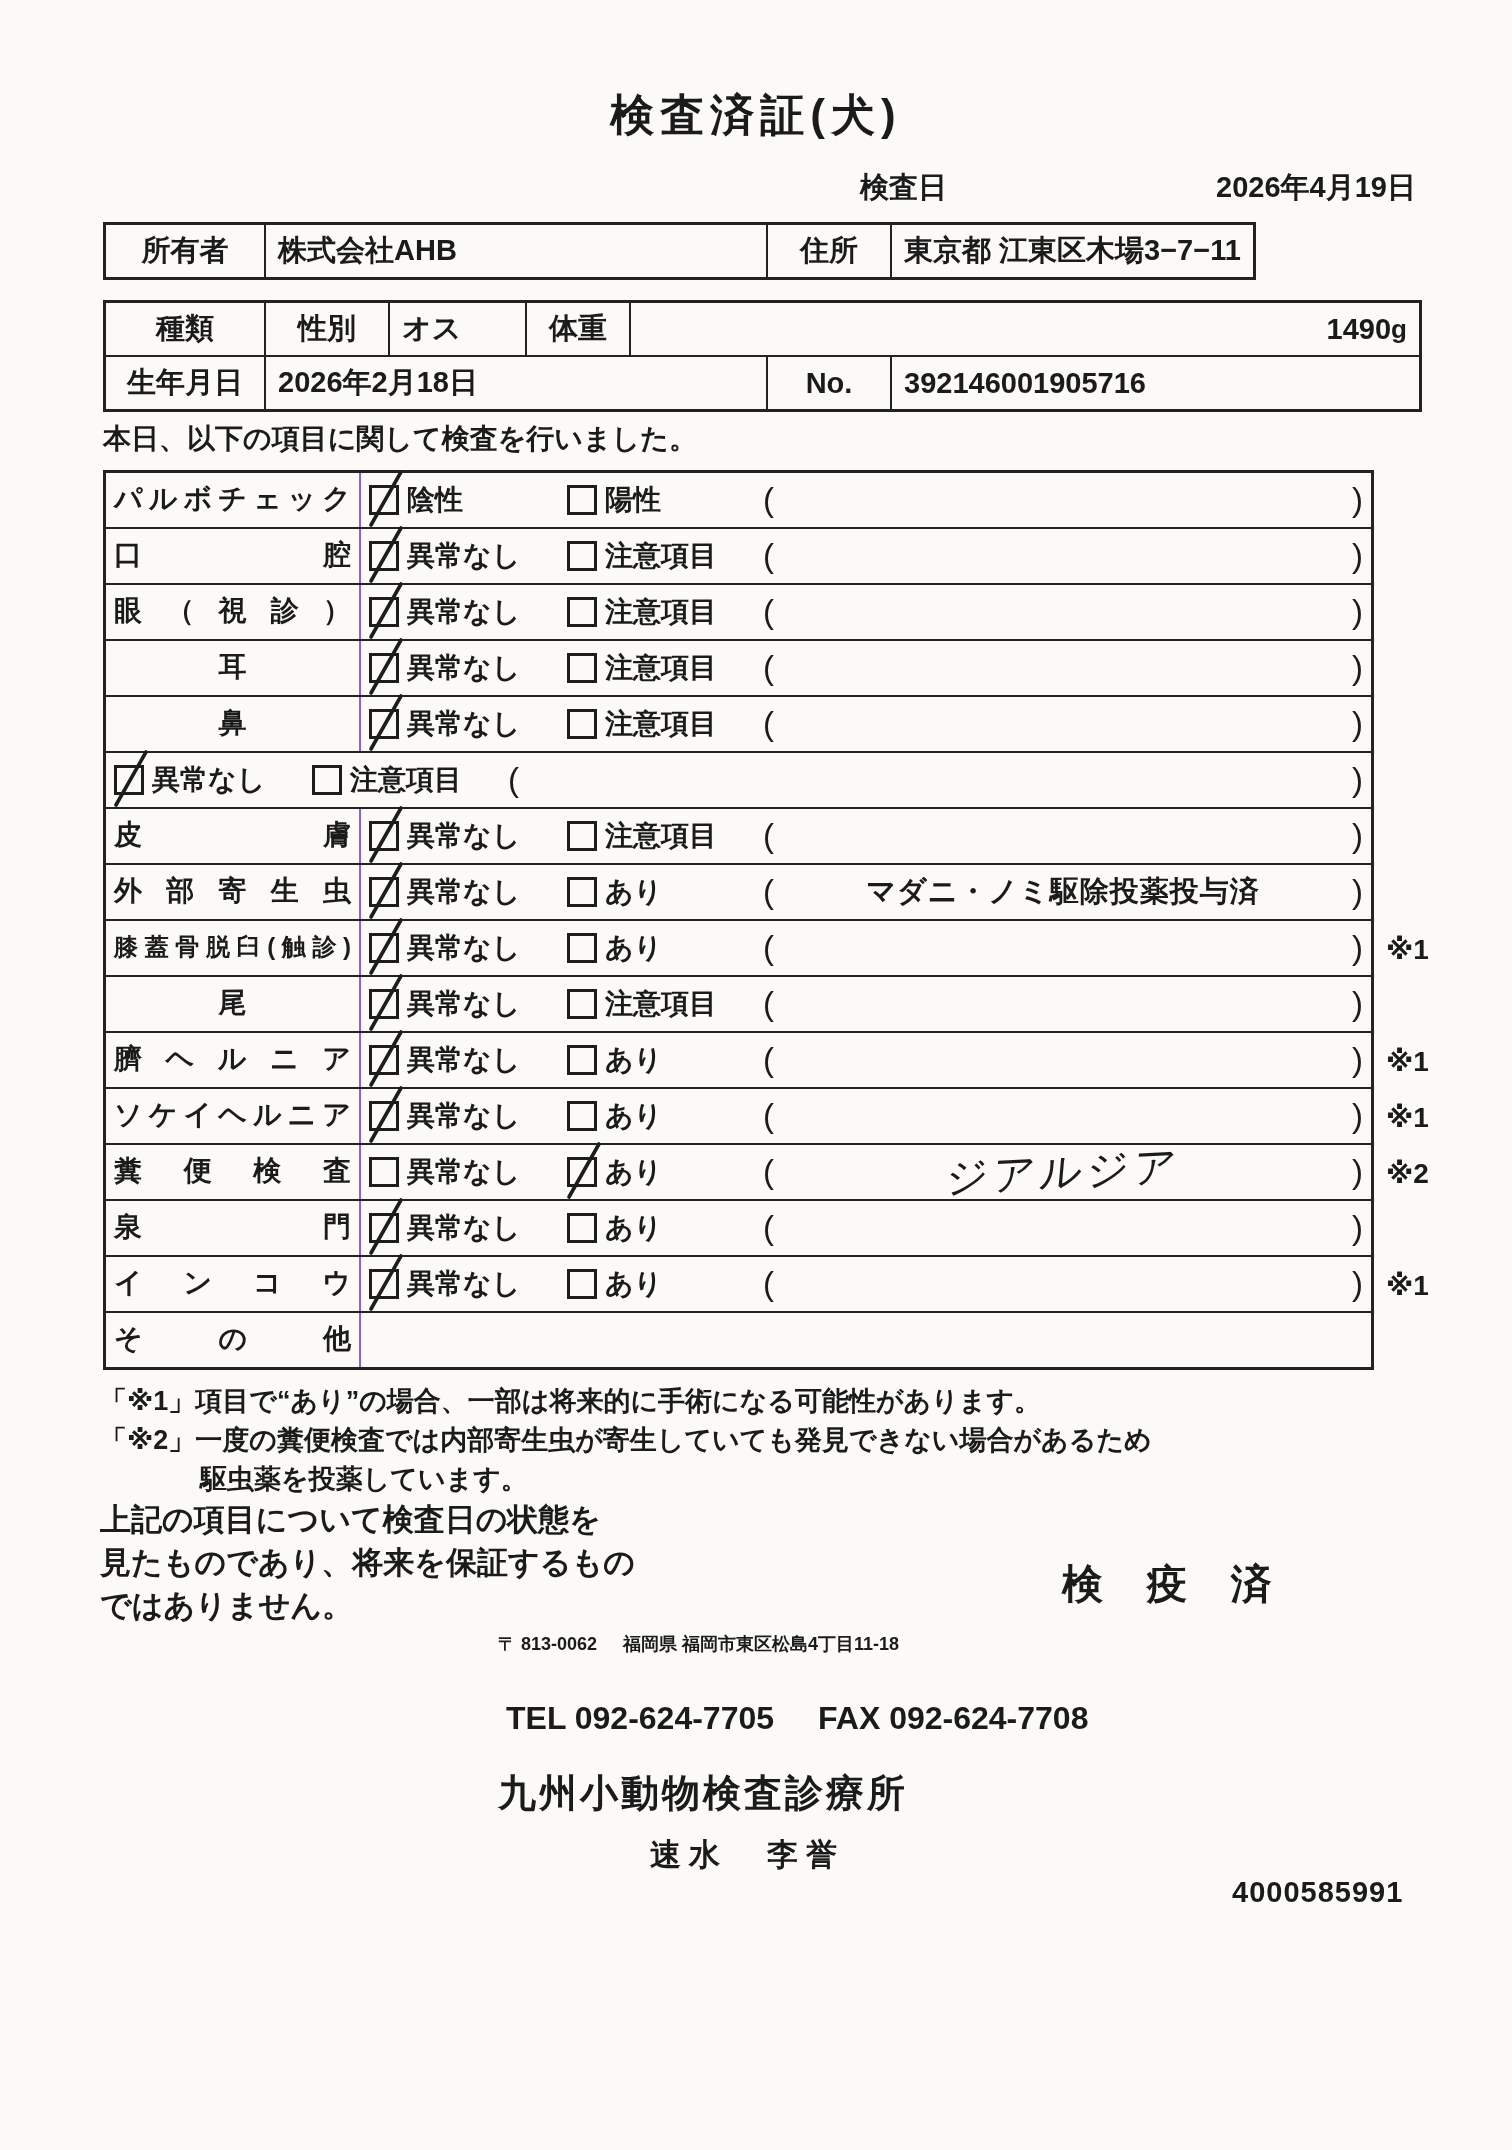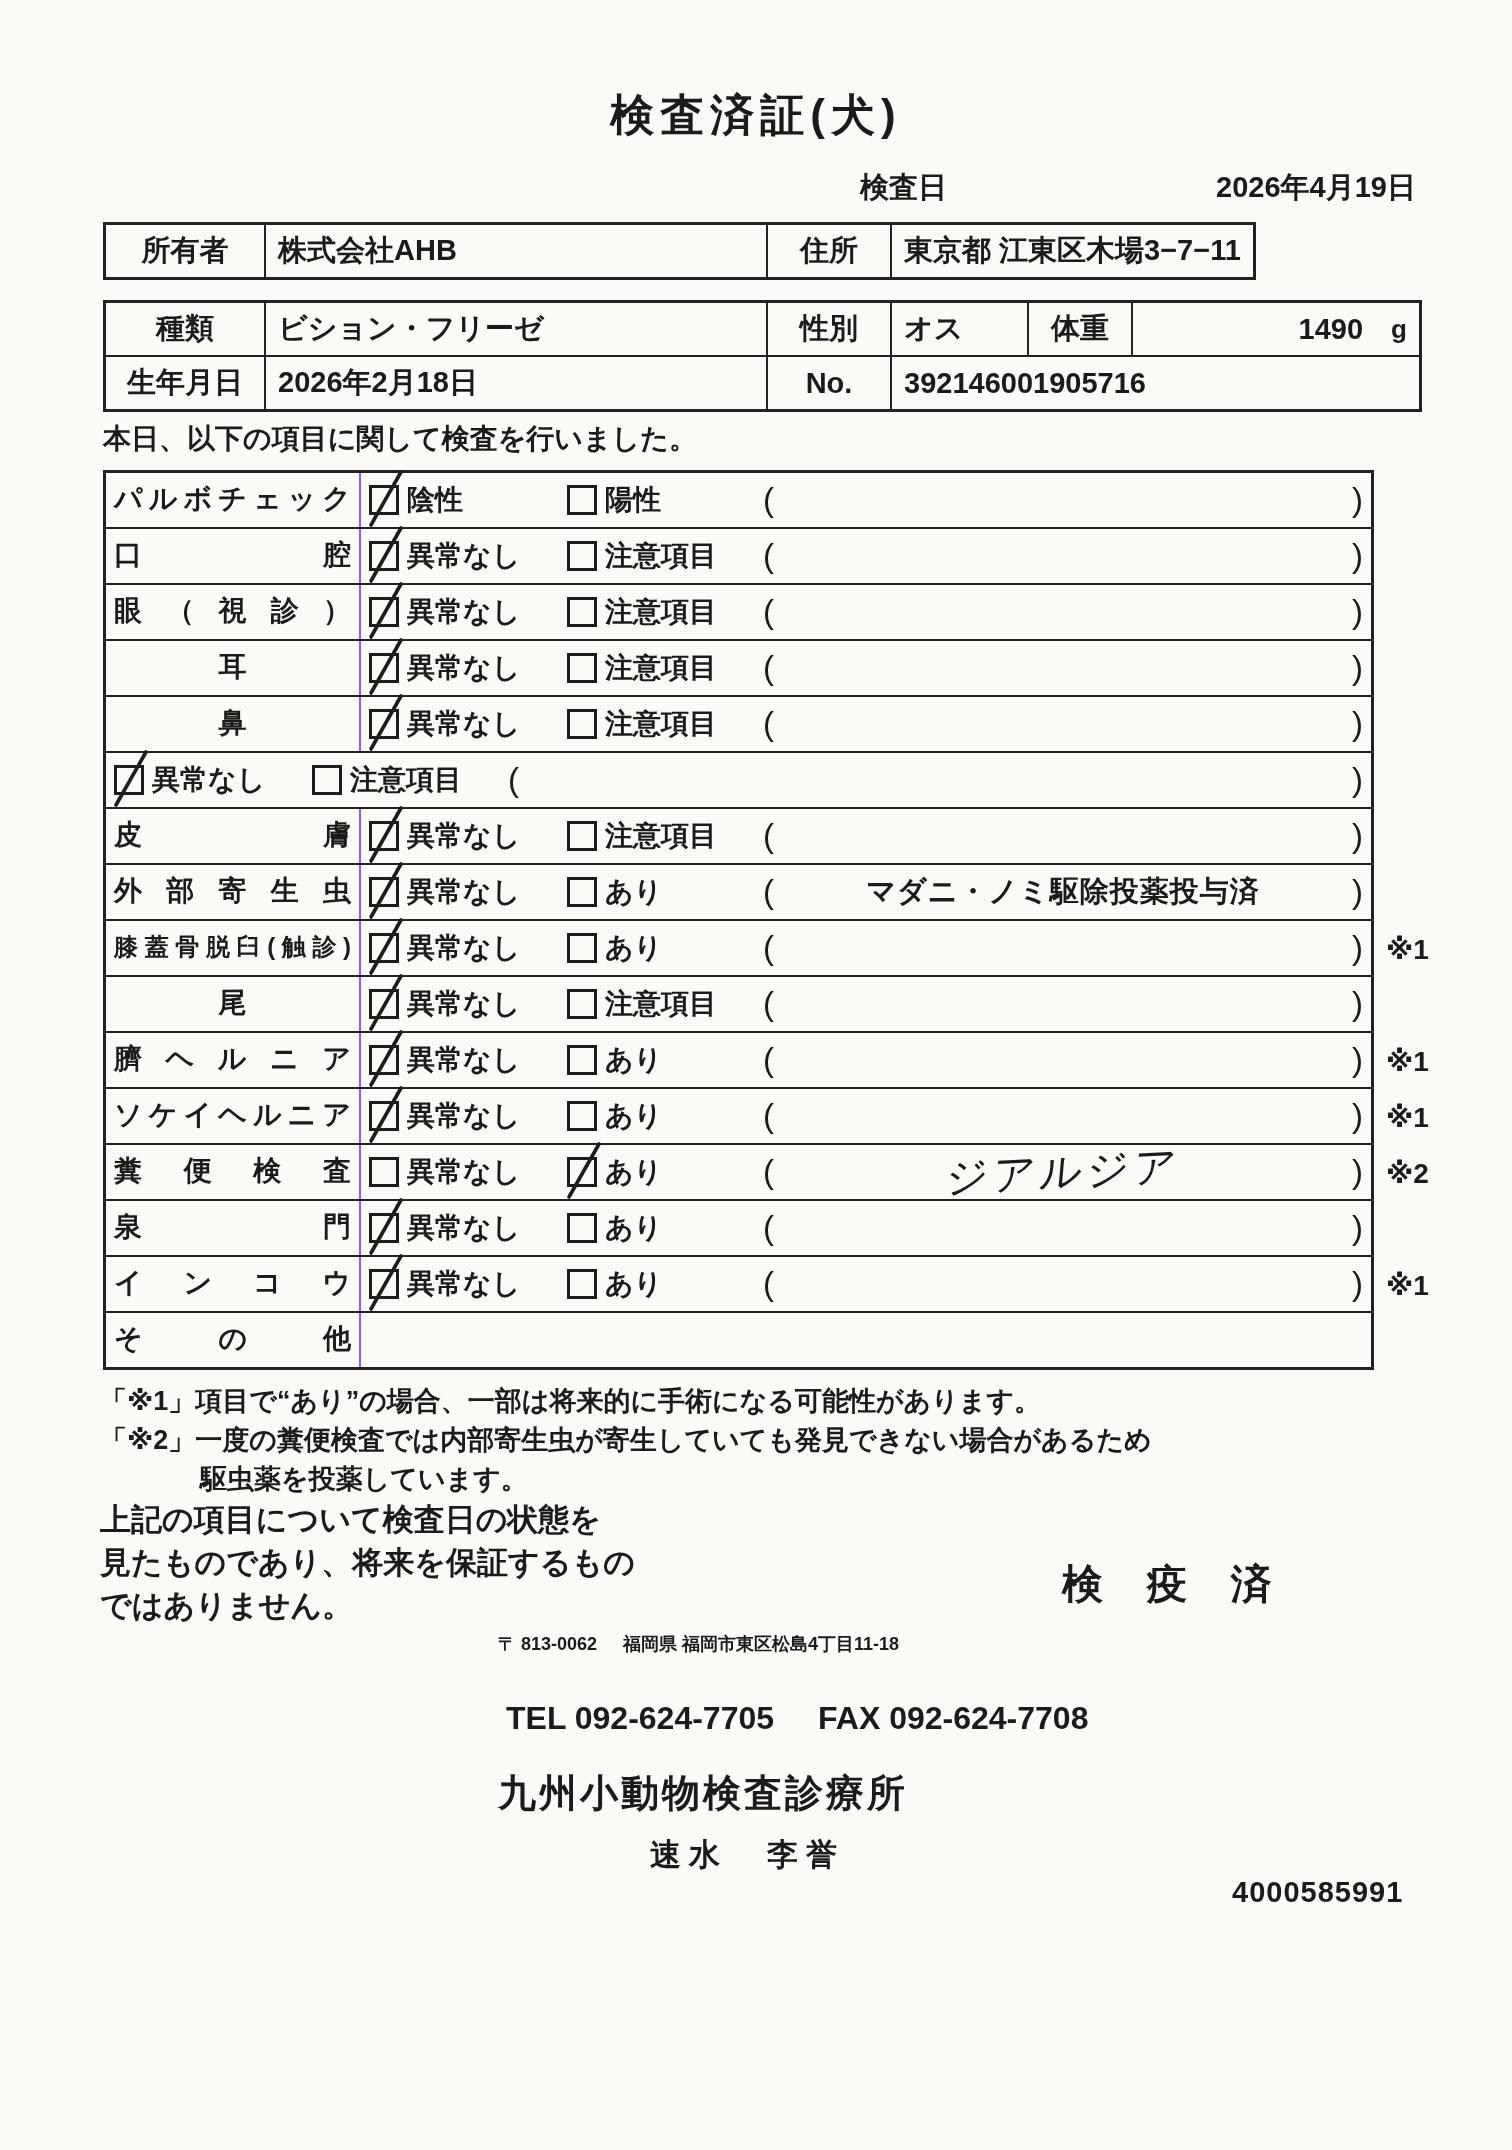--- a/index.html
+++ b/index.html
@@ -18,21 +18,21 @@
   .icell{display:flex;align-items:center;box-sizing:border-box;font-size:29px;font-weight:600;
     border-left:2px solid #222;padding:0 12px;white-space:nowrap;overflow:hidden;}
   .icell:first-child{border-left:none;}
   .icell.label{justify-content:center;padding:0 4px;}
   .w158{width:158px;flex:none;}
   .w502{width:502px;flex:none;}
   .w124{width:124px;flex:none;}
   .w137{width:137px;flex:none;}
   .w104{width:104px;flex:none;}
   .flex1{flex:1;}
-  .wval{justify-content:flex-end;gap:28px;}
+  .wval{justify-content:flex-end;gap:0;}
   .unit{font-size:26px;}
 
   .intro{position:absolute;top:420px;left:103px;font-size:28px;font-weight:600;}
 
   .checklist{position:absolute;top:470px;left:103px;}
   .crow{display:flex;align-items:stretch;}
   .cells{display:flex;width:1265px;box-sizing:content-box;height:54px;
     border-left:3px solid #222;border-right:3px solid #222;border-bottom:2px solid #222;}
   .crow:first-child .cells{border-top:3px solid #222;}
   .crow:last-child .cells{border-bottom:3px solid #222;}
@@ -85,21 +85,20 @@
       <div class="icell label w158">所有者</div>
       <div class="icell w502">株式会社AHB</div>
       <div class="icell label w124">住所</div>
       <div class="icell flex1">東京都 江東区木場3−7−11</div>
     </div>
   </div>
 
   <div class="info-table" style="top:300px;width:1313px;">
     <div class="irow">
       <div class="icell label w158">種類</div>
-      <div class="icell w502">ビション・フリーゼ</div>
       <div class="icell label w124">性別</div>
       <div class="icell w137">オス</div>
       <div class="icell label w104">体重</div>
       <div class="icell flex1 wval">
         <span>1490</span>
         <span class="unit">g</span>
       </div>
     </div>
     <div class="irow">
       <div class="icell label w158">生年月日</div>

